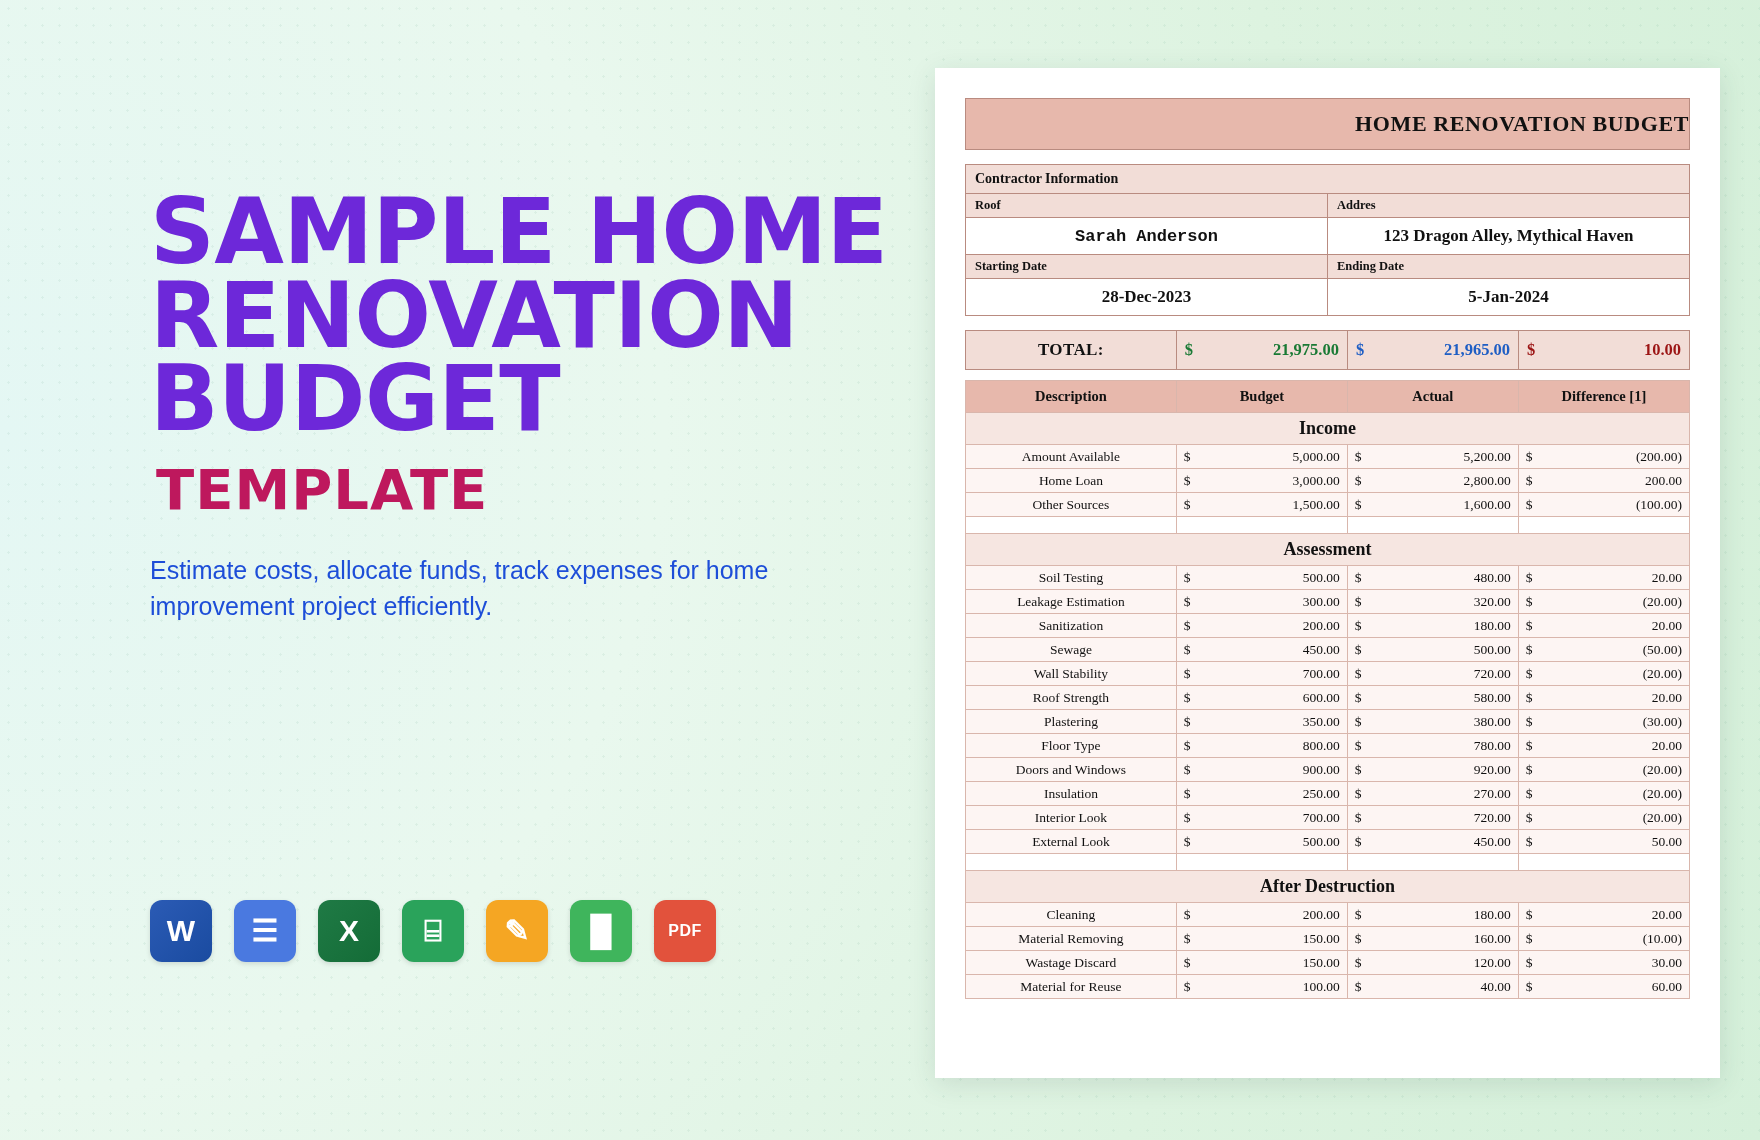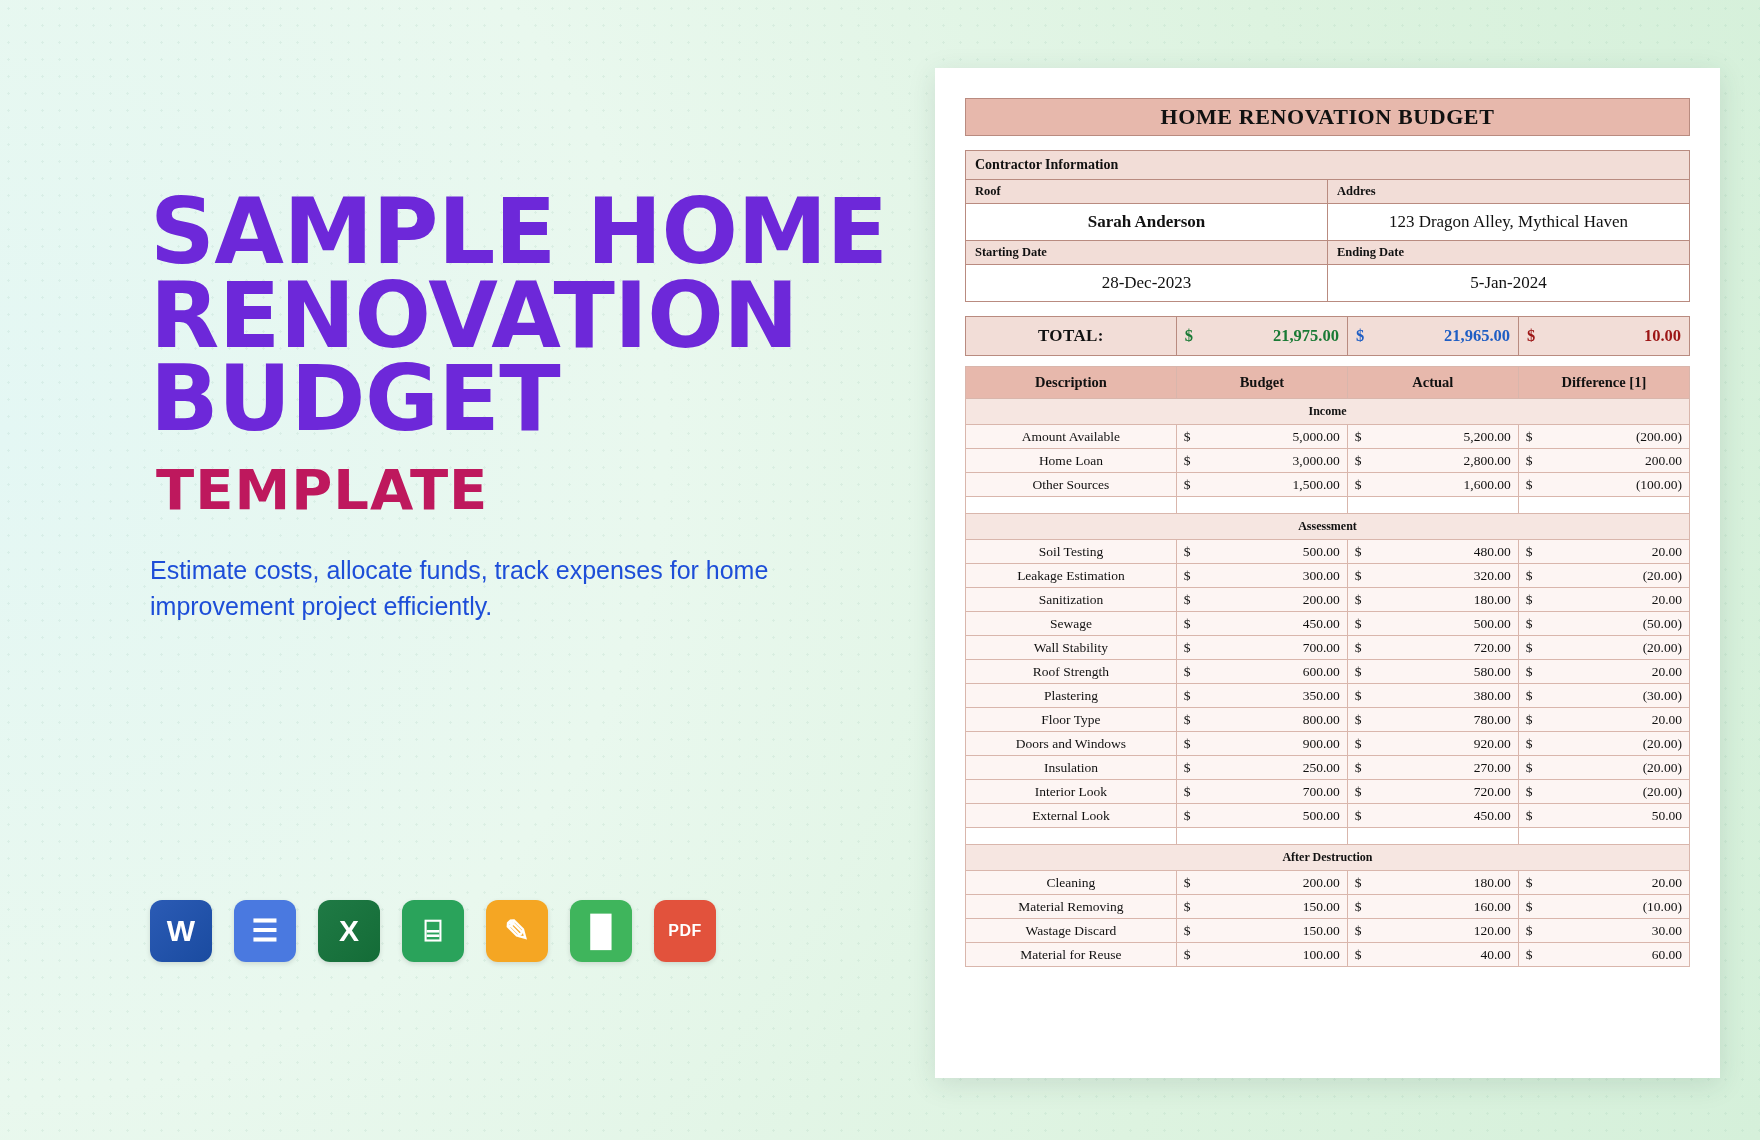--- a/index.html
+++ b/index.html
@@ -106,26 +106,26 @@
   }
   .sheet {
     font-family: "Liberation Serif", serif;
     font-size: 13.5px;
     color: #111;
   }
   table { border-collapse: collapse; width: 100%; }
   .title-bar {
     background: #e7b8ac;
     border: 1px solid #b98b80;
-    text-align: center;
+    text-align: right;
     font-family: "Liberation Serif", serif;
     font-weight: 700;
     font-size: 22px;
     letter-spacing: .6px;
-    padding: 5px 0;
+    padding: 12px 0;
   }
   .gap { height: 14px; }
   .gap-sm { height: 10px; }
   .contractor td { border: 1px solid #b98b80; }
   .ci-head {
     background: #f2ddd7;
     font-weight: 700;
     font-size: 14px;
     padding: 6px 9px;
   }
@@ -133,22 +133,23 @@
     background: #f2ddd7;
     font-weight: 700;
     font-size: 12.5px;
     padding: 4px 9px;
   }
   .ci-value {
     text-align: center;
     font-size: 17px;
     padding: 8px 6px;
     background: #fff;
-  }
-  .ci-value.bold { font-weight: 700; }
+    font-weight: bold;
+  }
+  .ci-value.bold { font-weight: 700; font-family: Liberation Mono, monospace; }
 
   .total-row td { border: 1px solid #b98b80; background: #f2ddd7; padding: 9px 8px; }
   .total-label { font-weight: 700; font-size: 17px; text-align: center; letter-spacing: .4px; }
   .money { font-size: 16.5px; font-weight: 700; }
   .money .cur { float: left; }
   .money .num { float: right; }
   .t-budget { color: #1a7a35; }
   .t-actual { color: #1f5ec4; }
   .t-diff   { color: #9c1515; }
 
@@ -157,21 +158,21 @@
     background: #e7b8ac;
     font-weight: 700;
     text-align: center;
     font-size: 14.5px;
     padding: 7px 8px;
   }
   .section-row td {
     background: #f6e6e1;
     text-align: center;
     font-weight: 700;
-    font-size: 12px;
+    font-size: 18px;
     padding: 5px 0;
     margin-left: 27px;
   }
   .desc-cell {
     text-align: center;
     font-size: 13.5px;
     padding: 3.5px 6px;
     background: #fdf5f3;
   }
   .num-cell {

